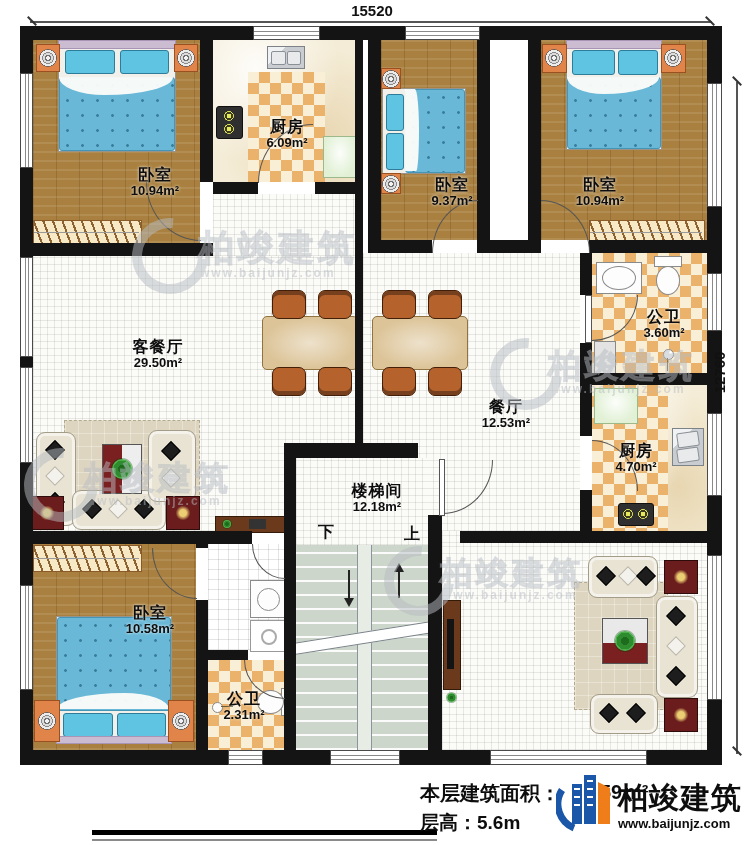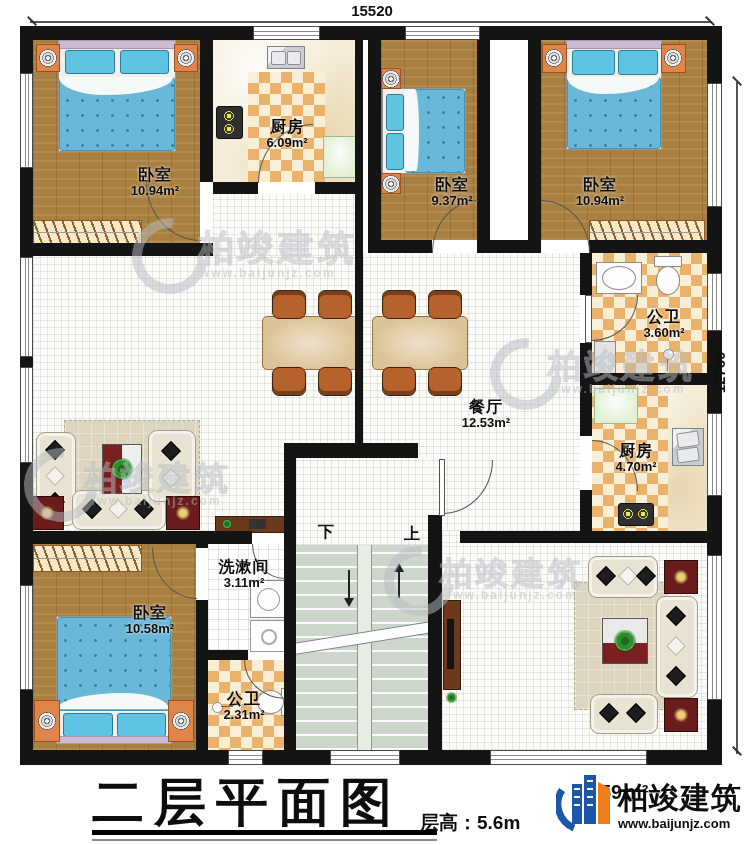--- a/index.html
+++ b/index.html
@@ -352,27 +352,31 @@
       <div class="ar">10.94m²</div>
     </div>
   <div class="rlabel" style="left:614px;top:308px;width:100px;">
       <div class="nm">公卫</div>
       <div class="ar">3.60m²</div>
     </div>
   <div class="rlabel" style="left:586px;top:442px;width:100px;">
       <div class="nm">厨房</div>
       <div class="ar">4.70m²</div>
     </div>
-  <div class="rlabel" style="left:436px;top:398px;width:100px;">
+  <div class="rlabel" style="left:108px;top:338px;width:100px;">
+      <div class="nm">客餐厅</div>
+      <div class="ar">29.50m²</div>
+    </div>
+  <div class="rlabel" style="left:456px;top:398px;width:100px;">
       <div class="nm">餐厅</div>
       <div class="ar">12.53m²</div>
     </div>
-  <div class="rlabel" style="left:196px;top:558px;width:96px;">
-      <div class="nm">洗漱间</div>
-      <div class="ar">3.11m²</div>
+  <div class="rlabel" style="left:327px;top:482px;width:100px;">
+      <div class="nm">楼梯间</div>
+      <div class="ar">12.18m²</div>
     </div>
   <div class="rlabel" style="left:196px;top:690px;width:96px;">
       <div class="nm">公卫</div>
       <div class="ar">2.31m²</div>
     </div>
   <div class="rlabel" style="left:100px;top:604px;width:100px;">
       <div class="nm">卧室</div>
       <div class="ar">10.58m²</div>
     </div>
   <div class="stairtxt" style="left:318px;top:522px;">下</div>
@@ -395,23 +399,23 @@
     <div class="wmname" style="left:548px;top:344px;font-size:33px;">柏竣建筑</div>
     <div class="wmurl" style="left:550px;top:382px;">www.baijunjz.com</div>
     <div class="wmring" style="left:24px;top:448px;width:54px;height:54px;"></div>
     <div class="wmname" style="left:84px;top:456px;font-size:33px;">柏竣建筑</div>
     <div class="wmurl" style="left:86px;top:494px;">www.baijunjz.com</div>
     <div class="wmring" style="left:384px;top:546px;width:50px;height:50px;"></div>
     <div class="wmname" style="left:440px;top:552px;font-size:32px;">柏竣建筑</div>
     <div class="wmurl" style="left:442px;top:588px;">www.baijunjz.com</div>
   </div>
 
-  <div class="tb" style="left:92px;top:768px;font-size:52px;font-weight:700;letter-spacing:10px;">二层平面图</div>
   <div class="tb" style="left:92px;top:830px;width:345px;height:5px;background:#000;"></div>
   <div class="tb" style="left:92px;top:839px;width:345px;height:2px;background:#8a8a8a;"></div>
+  <div class="tb" style="left:420px;top:780px;font-size:20px;font-weight:700;">本层建筑面积：</div>
   <div class="tb" style="left:600px;top:781px;font-size:20px;font-weight:700;">59</div>
   <div class="tb" style="left:624px;top:781px;font-size:20px;font-weight:700;">m²</div>
   <div class="tb" style="left:420px;top:810px;font-size:19px;font-weight:700;">层高：5.6m</div>
   <svg class="tb" style="left:556px;top:770px;z-index:72;" width="56" height="64" viewBox="0 0 56 64">
     <path d="M18 58 A26 26 0 0 1 6 20" stroke="#1a57a8" stroke-width="7" fill="none"></path>
     <rect x="16" y="14" width="10" height="40" fill="#1a57a8"></rect>
     <rect x="28" y="5" width="12" height="49" fill="#1a57a8"></rect>
     <polygon points="42,12 54,18 54,54 42,54" fill="#ef7d1a"></polygon>
     <rect x="18" y="18" width="6" height="2" fill="#fff"></rect>
       <rect x="18" y="26" width="6" height="2" fill="#fff"></rect>

